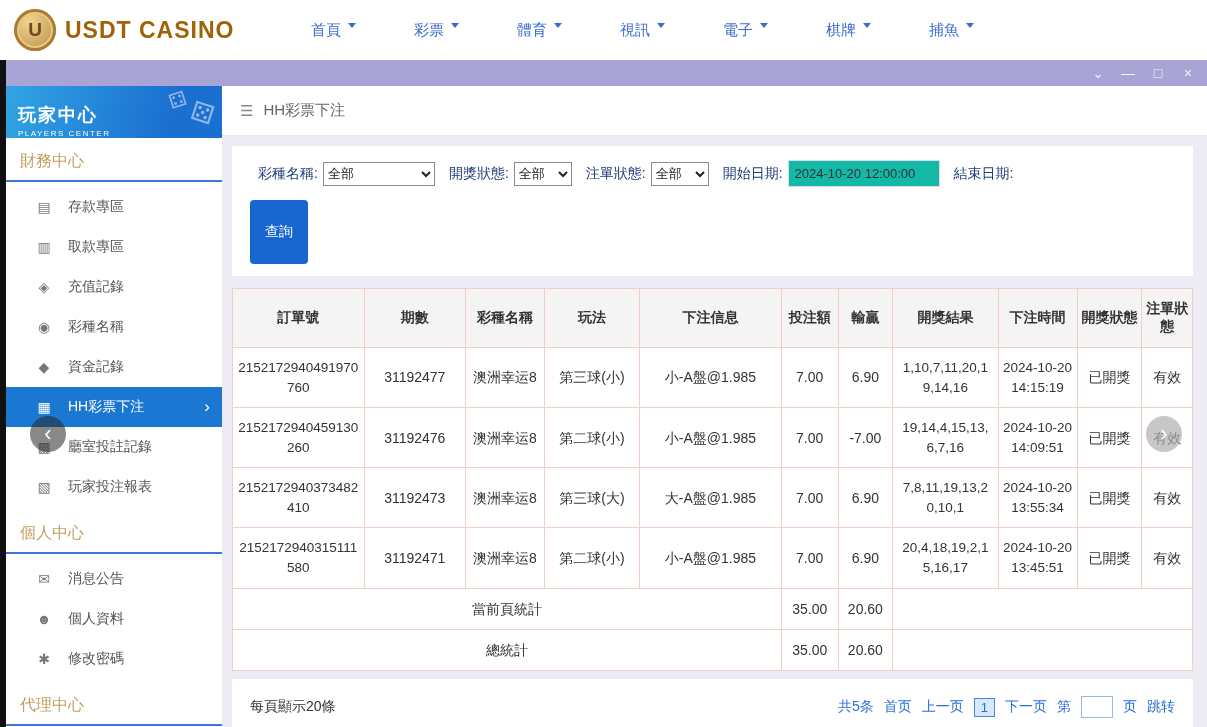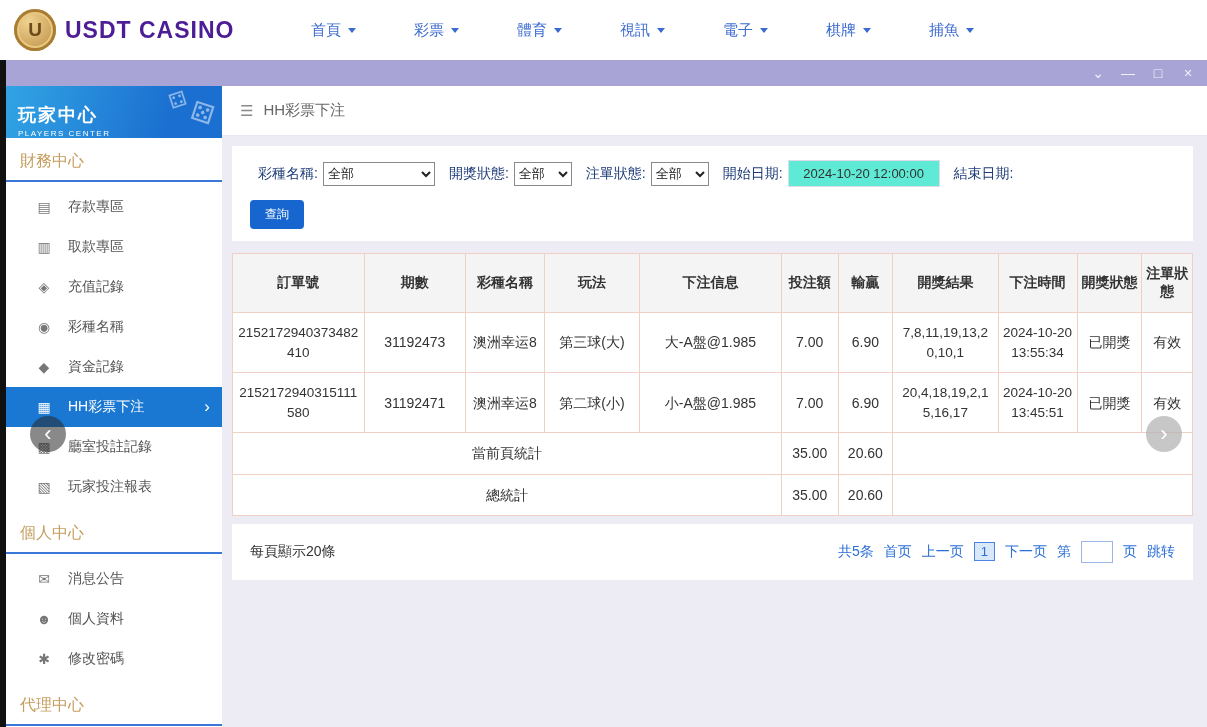--- a/index.html
+++ b/index.html
@@ -7,23 +7,23 @@
   body{background:#101010;font-family:"Liberation Sans",sans-serif;position:relative}
 
   
   .site-header{height:60px;background:#fff;display:flex;align-items:center}
   .logo{display:flex;align-items:center;gap:9px;padding-left:14px;width:230px;cursor:pointer}
   .emblem{width:42px;height:42px;border-radius:50%;flex:0 0 42px;
     background:radial-gradient(circle at 35% 30%,#f0d391,#b8883e);
     box-shadow:inset 0 0 0 3px #a87c34, inset 0 0 0 5px #e9c87f;
     display:flex;align-items:center;justify-content:center}
   .emblem span{font-weight:bold;font-size:19px;color:#6d4a1c}
-  .logo-text{font-size:23px;font-weight:bold;color:#4c1d95;letter-spacing:1px;white-space:nowrap}
+  .logo-text{font-size:23px;font-weight:bold;color:#a16207;letter-spacing:1px;white-space:nowrap}
   .main-nav{display:flex;margin-left:52px}
-  .nav-item{width:103px;display:flex;align-items:center;justify-content:center;
+  .nav-item{width:103px;display:flex;align-items:flex-start;justify-content:center;
     color:#3b6bd0;font-size:15px;cursor:pointer}
   .caret{display:inline-block;width:0;height:0;border:4px solid transparent;
     border-top:5px solid #3b6bd0;margin-left:7px;transform:translateY(2px)}
 
   
   .titlebar{height:26px;margin-left:6px;background:#a8a4d6;display:flex;
     align-items:center;justify-content:flex-end;padding-right:4px}
   .tb-btn{width:30px;text-align:center;color:#f2f1fb;font-size:14px;cursor:pointer;line-height:26px}
 
   
@@ -54,23 +54,23 @@
   .hamburger{color:#8a8a8a;font-size:15px}
 
   .filter-card{background:#fff;margin:10px 14px 0 10px;padding:14px 14px 12px}
   .filter-row{display:flex;align-items:center;font-size:14px;color:#1e3c78;white-space:nowrap}
   .filter-row label{margin:0 5px 0 14px}
   .filter-row label:first-child{margin-left:12px}
   select{height:24px;font-size:13px;border:1px solid #8a8a8a;background:#fff;color:#222}
   .sel-lottery{width:112px}
   .sel-small{width:58px}
   .date-input{width:152px;height:27px;border:1px solid #dcdce6;font-size:13px;color:#333;
-    padding:0 6px;text-align:center;background:#5eead4}
+    padding:0 6px;text-align:left;background:#14b8a6}
   .search-btn{margin-top:13px;margin-left:4px;background:#1766cf;color:#fff;border:none;
-    border-radius:4px;padding:6px 15px;font-size:12px;cursor:pointer}
+    border-radius:4px;padding:23px 15px;font-size:14px;cursor:pointer}
 
   .table-card{margin:12px 14px 0 10px;background:#7f1d1d}
   table{width:100%;border-collapse:collapse;table-layout:fixed;color:#333}
   th{background:#f4f4f4;font-size:14px;font-weight:bold;border:1px solid #f0cfc5;padding:11px 2px}
   td{border:1px solid #f0cfc5;text-align:center;font-size:14px;padding:10px 4px;line-height:1.45;background:#fff}
   .c-order,.c-result{word-break:break-all;font-size:13.5px}
   .c-time{font-size:13.5px}
 
   .pagination{margin:8px 14px 0 10px;background:#fff;height:56px;display:flex;
     align-items:center;justify-content:space-between;padding:0 18px;font-size:14px;flex:0 0 56px}
@@ -252,20 +252,46 @@
             <th>投注額</th>
             <th>輸贏</th>
             <th>開獎結果</th>
             <th>下注時間</th>
             <th>開獎狀態</th>
             <th>注單狀態</th>
           </tr>
         </thead>
         <tbody id="tbody">
             <tr>
+              <td class="c-order">2152172940491970760</td>
+              <td class="c-period">31192477</td>
+              <td class="c-lottery">澳洲幸运8</td>
+              <td class="c-play">第三球(小)</td>
+              <td class="c-info">小-A盤@1.985</td>
+              <td class="c-bet">7.00</td>
+              <td class="c-wl">6.90</td>
+              <td class="c-result">1,10,7,11,20,19,14,16</td>
+              <td class="c-time">2024-10-20 14:15:19</td>
+              <td class="c-draw">已開獎</td>
+              <td class="c-status">有效</td>
+            </tr>
+            <tr>
+              <td class="c-order">2152172940459130260</td>
+              <td class="c-period">31192476</td>
+              <td class="c-lottery">澳洲幸运8</td>
+              <td class="c-play">第二球(小)</td>
+              <td class="c-info">小-A盤@1.985</td>
+              <td class="c-bet">7.00</td>
+              <td class="c-wl">-7.00</td>
+              <td class="c-result">19,14,4,15,13,6,7,16</td>
+              <td class="c-time">2024-10-20 14:09:51</td>
+              <td class="c-draw">已開獎</td>
+              <td class="c-status">有效</td>
+            </tr>
+            <tr>
               <td class="c-order">2152172940373482410</td>
               <td class="c-period">31192473</td>
               <td class="c-lottery">澳洲幸运8</td>
               <td class="c-play">第三球(大)</td>
               <td class="c-info">大-A盤@1.985</td>
               <td class="c-bet">7.00</td>
               <td class="c-wl">6.90</td>
               <td class="c-result">7,8,11,19,13,20,10,1</td>
               <td class="c-time">2024-10-20 13:55:34</td>
               <td class="c-draw">已開獎</td>

